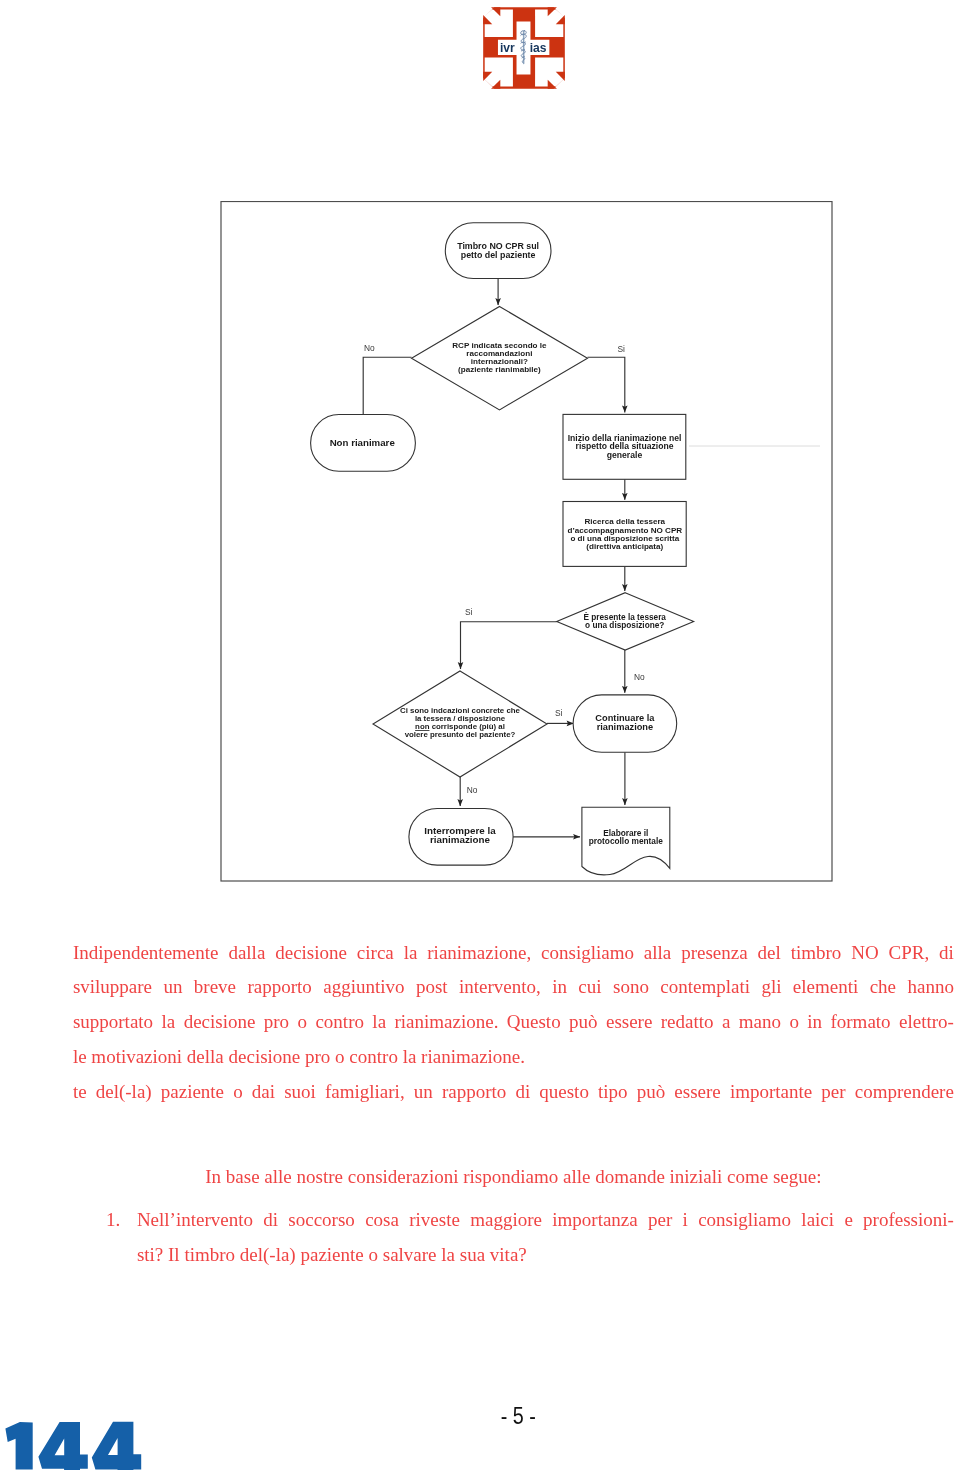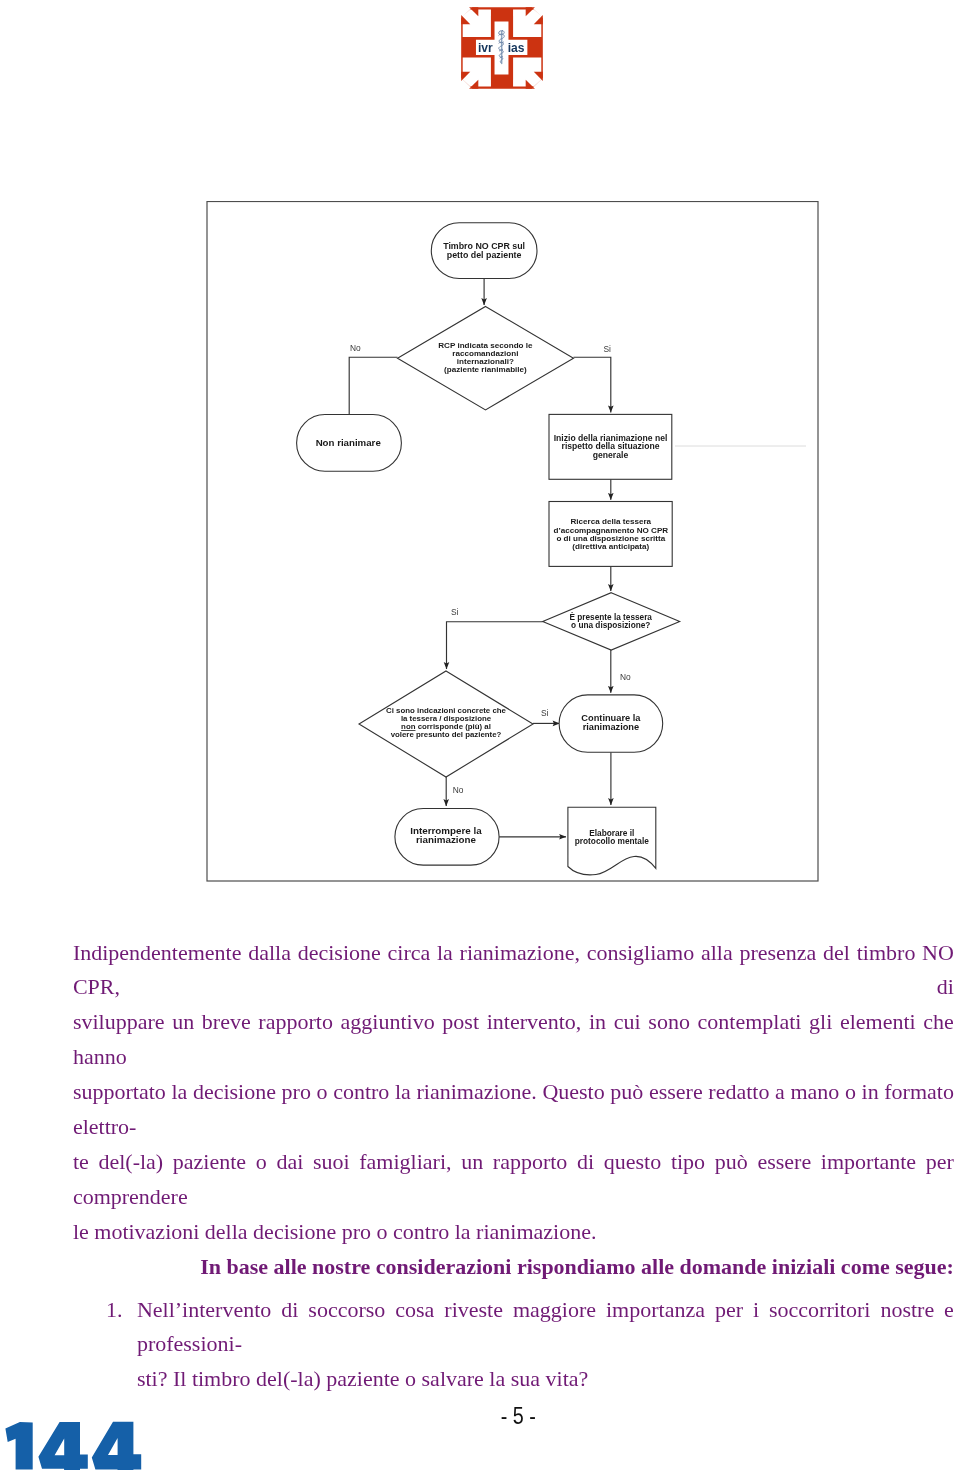--- a/index.html
+++ b/index.html
@@ -2,42 +2,42 @@
 <html><head>
 <meta charset="utf-8">
 <title>ivr-ias document page 5</title>
 <style>
   html,body{margin:0;padding:0;}
   body{width:960px;height:1470px;background:#ffffff;font-family:"Liberation Serif",serif;color:#000;overflow:hidden;position:relative;}
   .page{position:absolute;inset:0;}
 
   
   #header{position:absolute;left:0;top:0;width:960px;height:100px;}
-  #logo-mark{position:absolute;left:460px;top:6px;width:84px;height:84px;}
+  #logo-mark{position:absolute;left:482px;top:6px;width:84px;height:84px;}
   #logo-mark svg{display:block;width:84px;height:84px;}
   #logo-words{position:absolute;left:571px;top:0px;width:390px;}
   #logo-words .lw{font-family:"Liberation Sans",sans-serif;font-size:27px;line-height:30px;color:#2a5580;white-space:nowrap;
                   transform-origin:left center;}
   #logo-words .lw.l1{margin-top:3px;transform:scaleX(0.913);}
   #logo-words .lw.l2{transform:scaleX(0.950);}
   #logo-words .lw.l3{transform:scaleX(0.889);}
 
   
-  #flow{position:absolute;left:206px;top:201px;width:662px;height:681px;}
+  #flow{position:absolute;left:220px;top:201px;width:662px;height:681px;}
   #flow svg{display:block;width:613px;height:681px;}
   #flow text{font-family:"Liberation Sans",sans-serif;font-weight:bold;fill:#1a1a1a;}
   #flow .nt{font-size:8.1px;}
   #flow .et text{font-size:8.4px;font-weight:normal;fill:#3a3a3a;}
   #flow .et{font-size:8.4px;font-weight:normal;fill:#3a3a3a;}
 
   
-  #body{position:absolute;left:72.9px;top:935.5px;width:881px;font-size:22px;line-height:34.9px;
-        text-align:justify;color:#701a75;-webkit-font-smoothing:antialiased;}
+  #body{position:absolute;left:72.9px;top:935.5px;width:881px;font-size:19px;line-height:34.9px;
+        text-align:justify;color:#ef4444;-webkit-font-smoothing:antialiased;}
   #body p{margin:0;}
-  #body p.p2{text-align:right;font-weight:bold;}
+  #body p.p2{margin-top:50px;text-align:center;}
   #body ol{margin:8px 0 0 0;padding:0;list-style:none;}
   #body li{position:relative;padding-left:64px;text-align:justify;}
   #body li .marker{position:absolute;left:33px;top:0;}
   #body .ln{display:block;}
   #body .ln.j{text-align:justify;text-align-last:justify;}
 
   
   #footer-logo{position:absolute;left:5px;top:1419px;width:140px;height:84px;}
   #footer-logo svg{display:block;width:140px;height:84px;}
   #page-number{position:absolute;left:33.3px;top:1404.6px;width:960px;text-align:center;
@@ -175,28 +175,28 @@
         <text x="246.7" y="591.7">No</text>
       </g>
     </svg>
   </div>
 
   <div id="body">
     <p class="p1">
       <span class="ln j">Indipendentemente dalla decisione circa la rianimazione, consigliamo alla presenza del timbro NO CPR, di</span>
       <span class="ln j">sviluppare un breve rapporto aggiuntivo post intervento, in cui sono contemplati gli elementi che hanno</span>
       <span class="ln j">supportato la decisione pro o contro la rianimazione. Questo può essere redatto a mano o in formato elettro-</span>
+      <span class="ln">le motivazioni della decisione pro o contro la rianimazione.</span>
       <span class="ln j">te del(-la) paziente o dai suoi famigliari, un rapporto di questo tipo può essere importante per comprendere</span>
-      <span class="ln">le motivazioni della decisione pro o contro la rianimazione.</span>
     </p>
     <p class="p2">In base alle nostre considerazioni rispondiamo alle domande iniziali come segue:</p>
     <ol>
       <li>
         <span class="marker">1.</span>
-        <span class="ln j">Nell’intervento di soccorso cosa riveste maggiore importanza per i soccorritori nostre e professioni-</span>
+        <span class="ln j">Nell’intervento di soccorso cosa riveste maggiore importanza per i consigliamo laici e professioni-</span>
         <span class="ln">sti? Il timbro del(-la) paziente o salvare la sua vita?</span>
       </li>
     </ol>
   </div>
 
   <div id="footer-logo">
     <svg viewBox="0 0 140 84" xmlns="http://www.w3.org/2000/svg">
       <g fill="#1560a8" fill-rule="evenodd">
         <path d="M14.9 3.0 L27.7 3.4 V50.6 H10.6 V19.7 L2.7 23.0 L0.4 9.5 Z"></path>
         <path d="M54.6 3.1 H75 V35.5 H82.8 V49.8 H75 V65.5 H59.1 V49.8 H37 L33.4 37.8 Z

